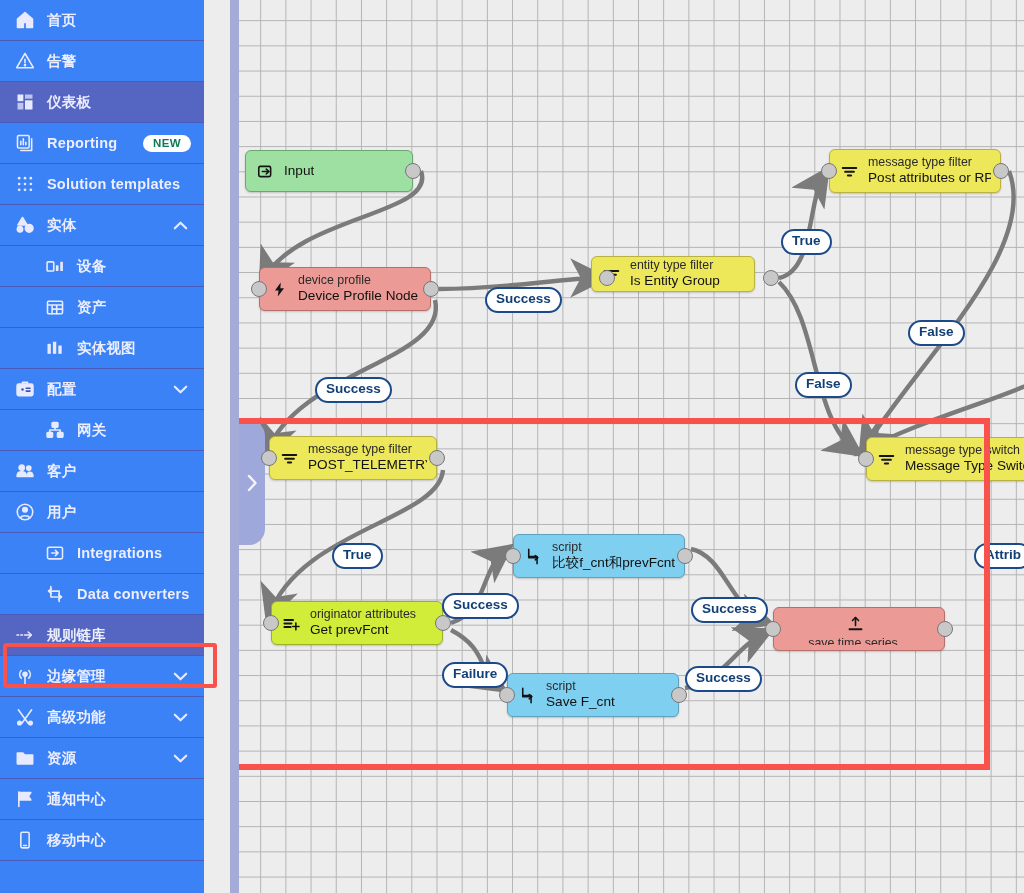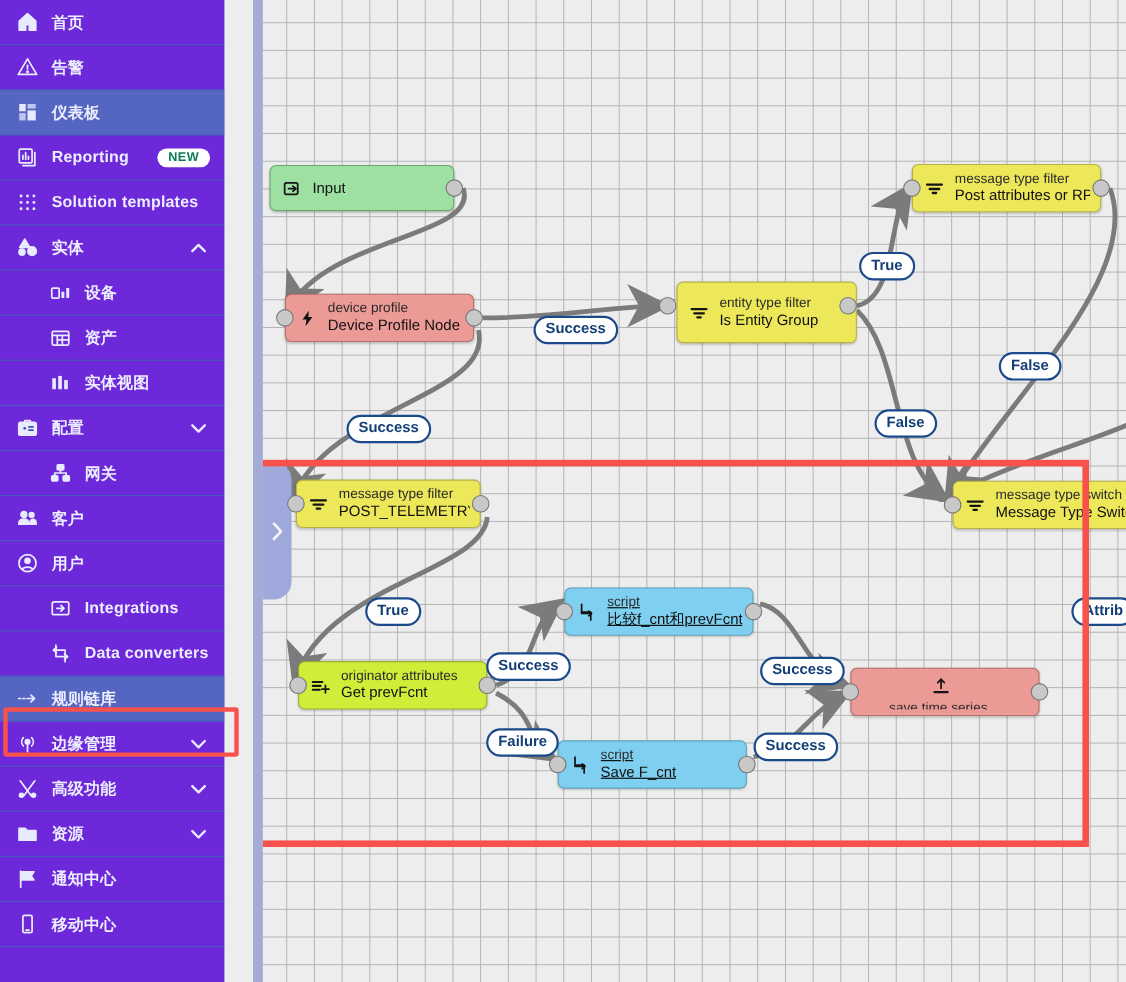--- a/index.html
+++ b/index.html
@@ -8,21 +8,21 @@
     font-family: "Liberation Sans", sans-serif;
     overflow: hidden;
     background: #ededed;
   }
   #app { position: relative; width: 1024px; height: 893px; }
 
   
   #sidebar {
     position: absolute; left: 0; top: 0;
     width: 204px; height: 893px;
-    background: #6d28d9;
+    background: #3b82f6;
     color: #ffffff;
     overflow: hidden;
   }
   .nav-item {
     position: relative;
     display: flex; align-items: center;
     height: 41px;
     padding-left: 14px;
     border-bottom: 1px solid #4a5bbb;
     font-size: 14.5px;
@@ -137,21 +137,21 @@
     border-radius: 50%;
     background: #c8c8c8;
     border: 1px solid #777777;
     z-index: 5;
   }
 
   .n-green  { background: #9ee0a2; border-color: #6aa870; }
   .n-red    { background: #ec9a95; border-color: #b4706c; }
   .n-yellow { background: #ede75a; border-color: #b8b244; }
   .n-lime   { background: #d2ec3a; border-color: #9db02c; }
-  .n-blue   { background: #7fd0f0; border-color: #5fa2bd; text-decoration: underline; }
+  .n-blue   { background: #7fd0f0; border-color: #5fa2bd; }
 
   
   .elabel {
     position: absolute;
     background: #ffffff;
     border: 2px solid #1b4a8a;
     border-radius: 13px;
     color: #133f77;
     font-size: 13.5px;
     font-weight: bold;
@@ -485,21 +485,21 @@
               <path d="M13.8 2 L5.6 13.4 H10.6 L9.6 22 L18.4 10.2 H13.2 Z" fill="#141414"></path>
             </svg>
           </span>
           <div class="n-text">
             <div class="n-type">device profile</div>
             <div class="n-name">Device Profile Node</div>
           </div>
         </div>
         <div class="port" style="left: 12px; top: 281px;"></div>
         <div class="port" style="left: 184px; top: 281px;"></div>
-        <div class="node n-yellow" style="left: 376px; top: 256px; width: 164px; height: 56px;">
+        <div class="node n-yellow" style="left: 352px; top: 256px; width: 164px; height: 36px;">
           <span class="n-ico">
             <svg width="19" height="19" viewBox="0 0 24 24" fill="none" stroke="#141414" stroke-width="2" stroke-linecap="round" stroke-linejoin="round">
               <path d="M3.5 7.5 H20.5" stroke-width="2.6"></path>
               <path d="M6.5 12.4 H17.5" stroke-width="2.6"></path>
               <path d="M10 17 H14" stroke-width="2.6"></path>
             </svg>
           </span>
           <div class="n-text">
             <div class="n-type">entity type filter</div>
             <div class="n-name">Is Entity Group</div>

